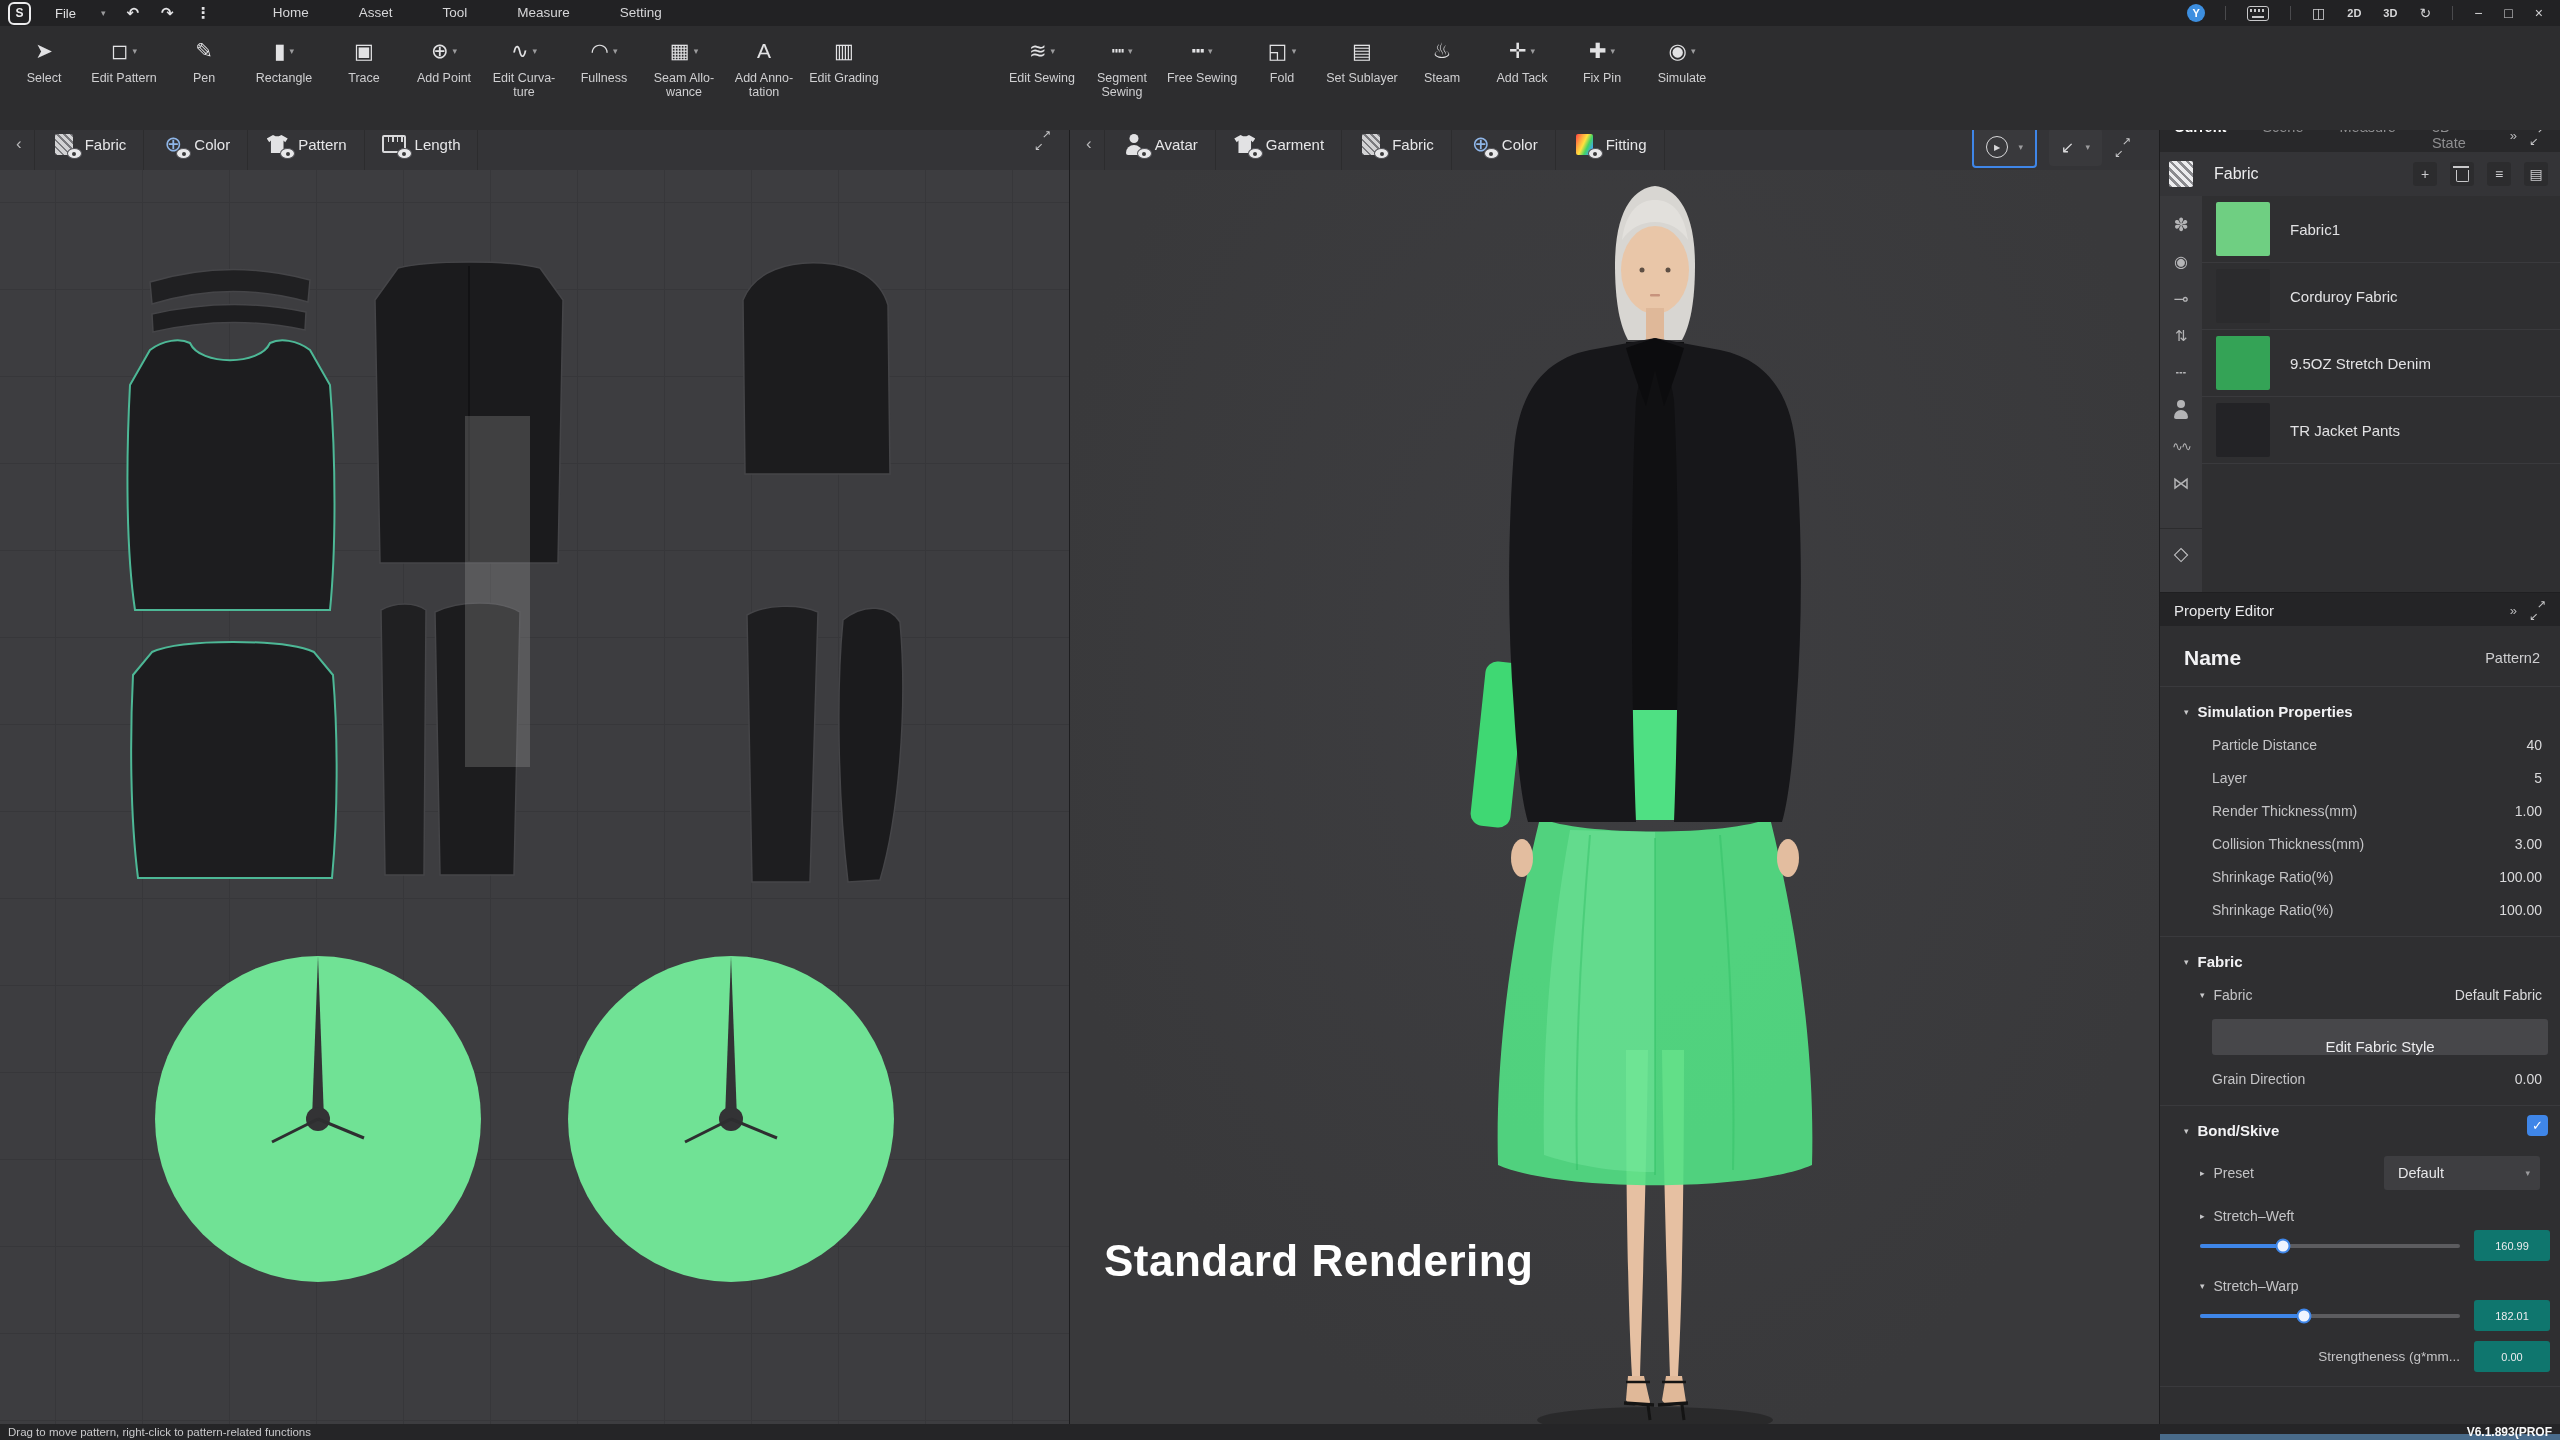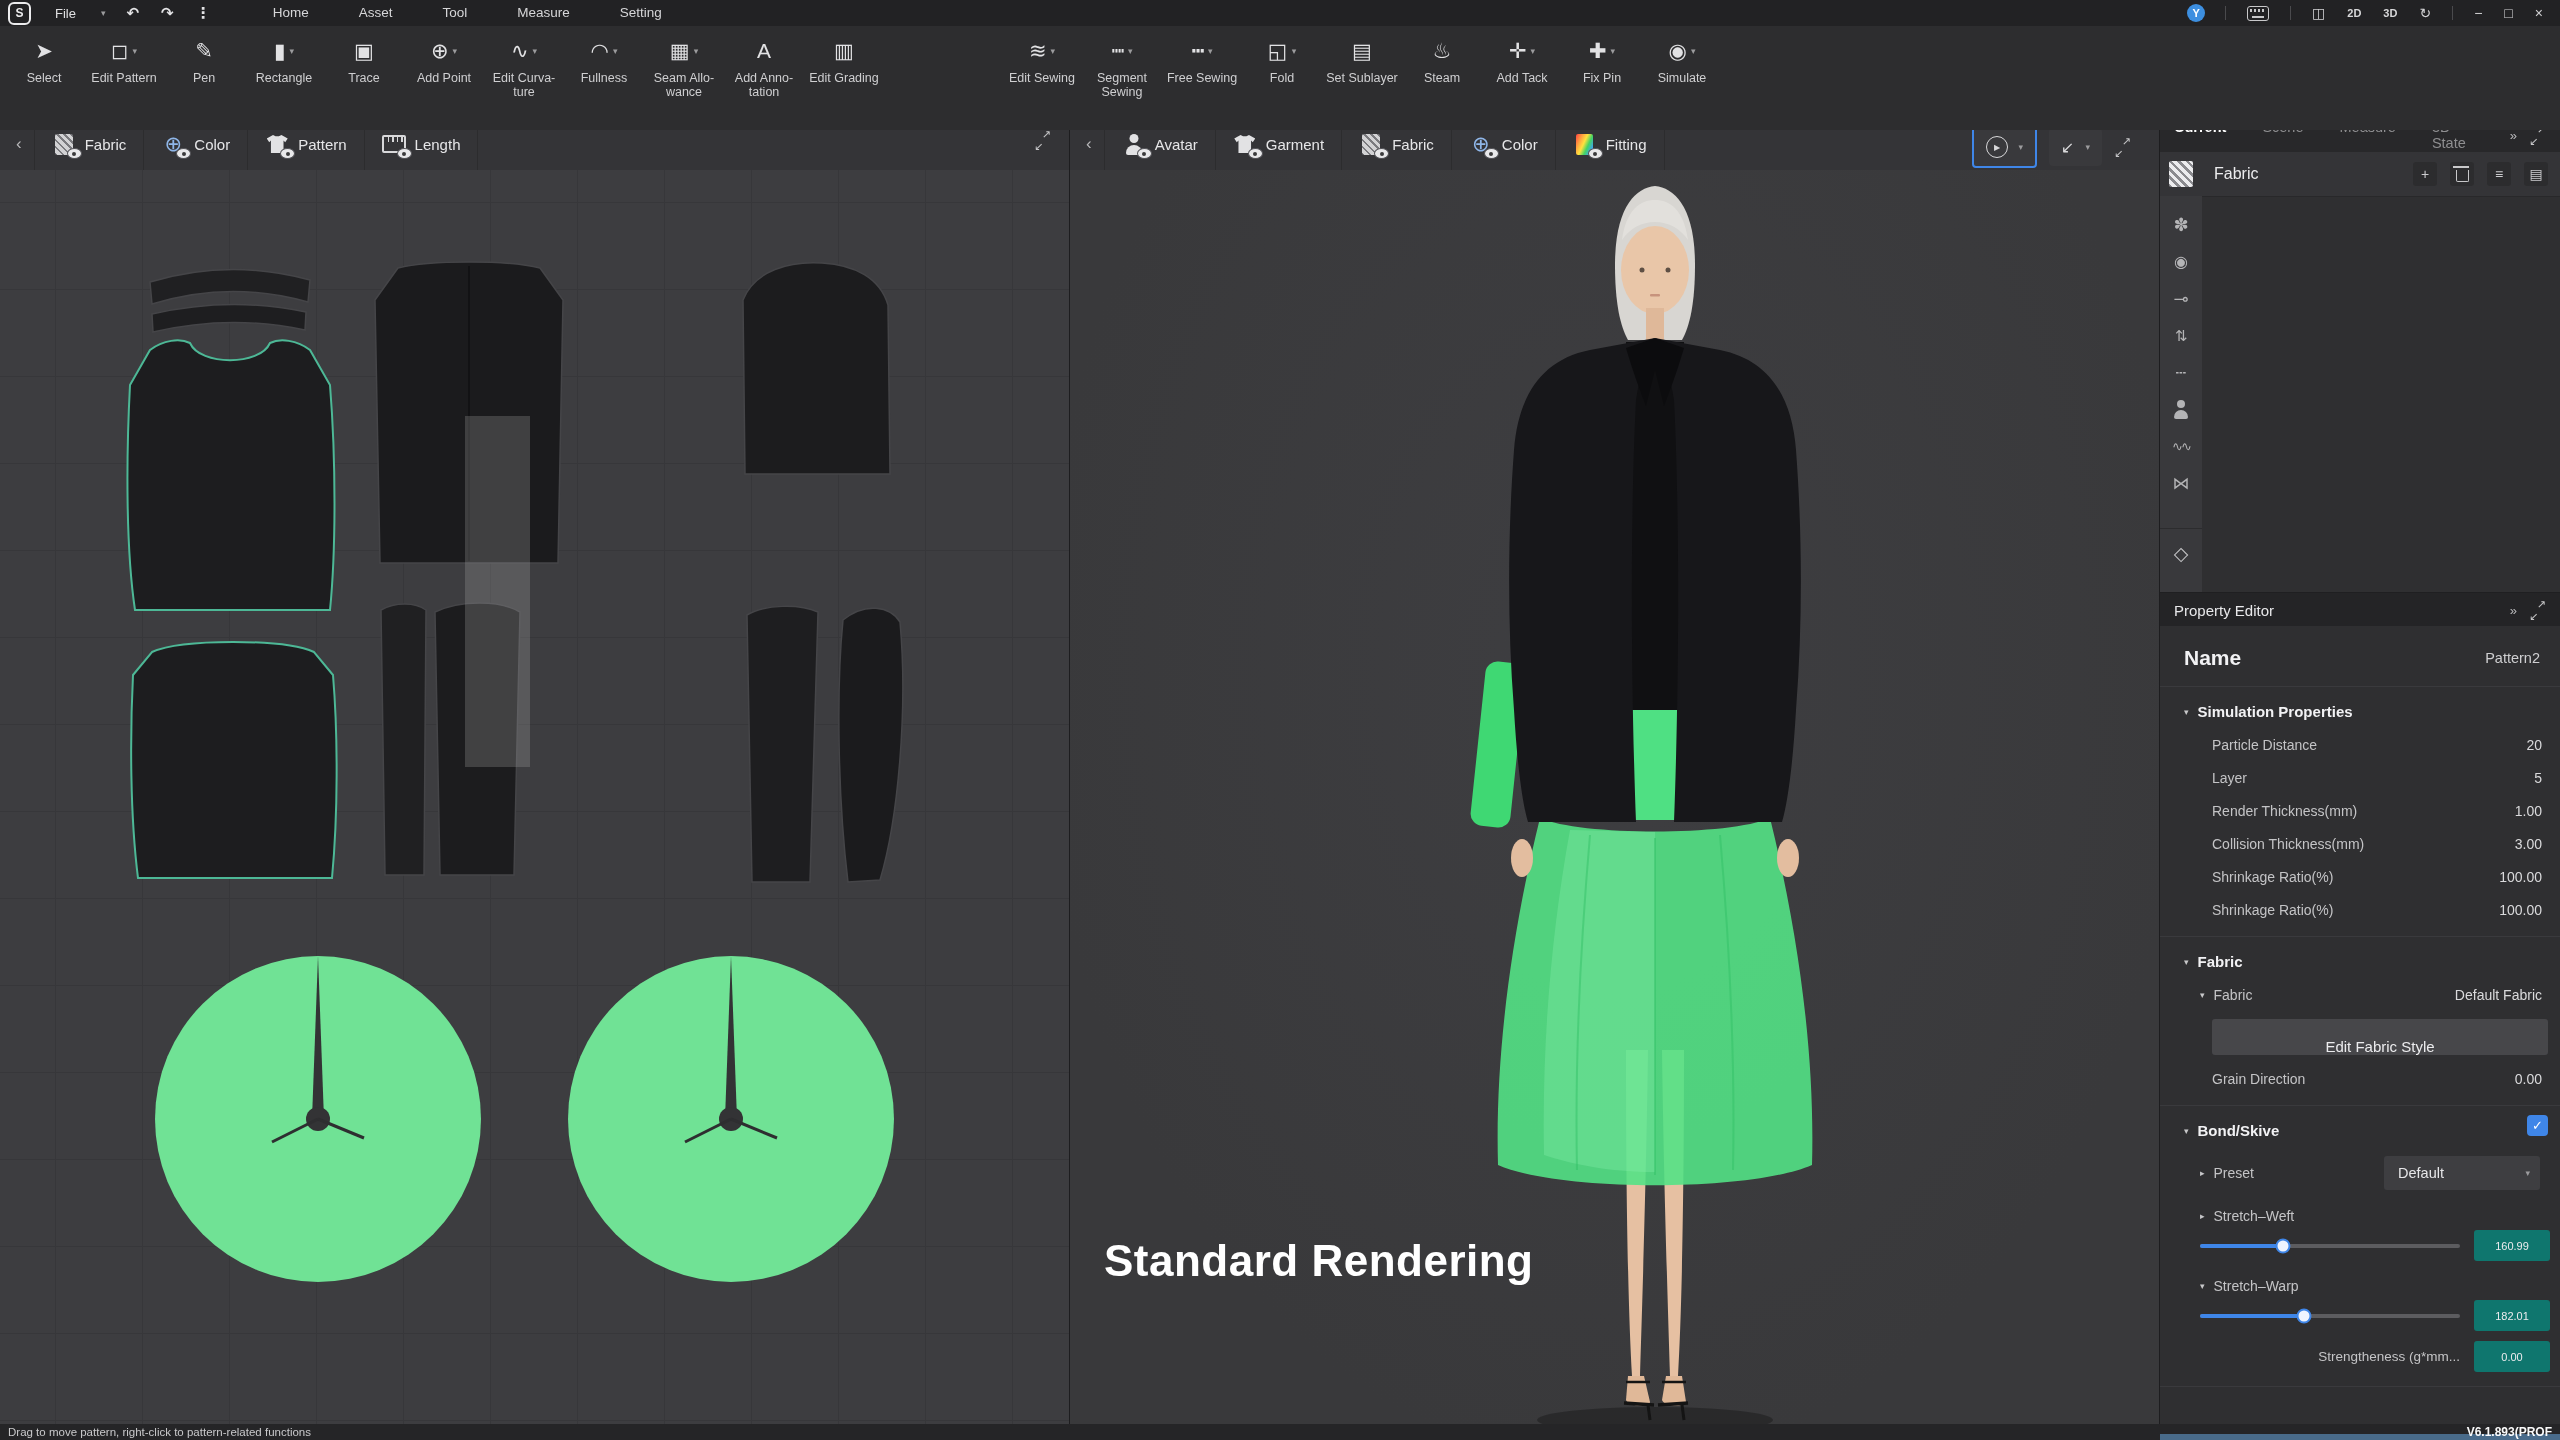--- a/index.html
+++ b/index.html
@@ -577,20 +577,42 @@
 
             <span class="si i-person2"></span>
 
             <span class="si i-zigzag"></span>
 
             <span class="si i-bowtie"></span>
           </div>
         <span class="si divided i-cube"></span>
       </div>
 
+      <div class="fablist">
+
+          <div class="fabrow">
+            <span class="fsw" style="background: rgb(111, 207, 130);"></span>
+            <span class="fname">Fabric1</span>
+          </div>
+
+          <div class="fabrow">
+            <span class="fsw" style="background: rgb(43, 43, 45);"></span>
+            <span class="fname">Corduroy Fabric</span>
+          </div>
+
+          <div class="fabrow">
+            <span class="fsw" style="background: rgb(52, 163, 86);"></span>
+            <span class="fname">9.5OZ Stretch Denim</span>
+          </div>
+
+          <div class="fabrow">
+            <span class="fsw" style="background: rgb(35, 35, 38);"></span>
+            <span class="fname">TR Jacket Pants</span>
+          </div>
+        </div>
 
       <div class="pe-header">
         <span class="pe-title">Property Editor</span>
         <div class="pe-right">
           <span>»</span>
           <span class="i-expand"></span>
         </div>
       </div>
 
       <div class="pe-body">
@@ -601,21 +623,21 @@
 
         <div class="sec">
           <div class="sec-h">
             <span class="tri">▾</span>
             <span>Simulation Properties</span>
           </div>
           <div>
 
               <div class="prow">
                 <span>Particle Distance</span>
-                <span class="pv">20</span>
+                <span class="pv">40</span>
               </div>
 
               <div class="prow">
                 <span>Layer</span>
                 <span class="pv">5</span>
               </div>
 
               <div class="prow">
                 <span>Render Thickness(mm)</span>
                 <span class="pv">1.00</span>

